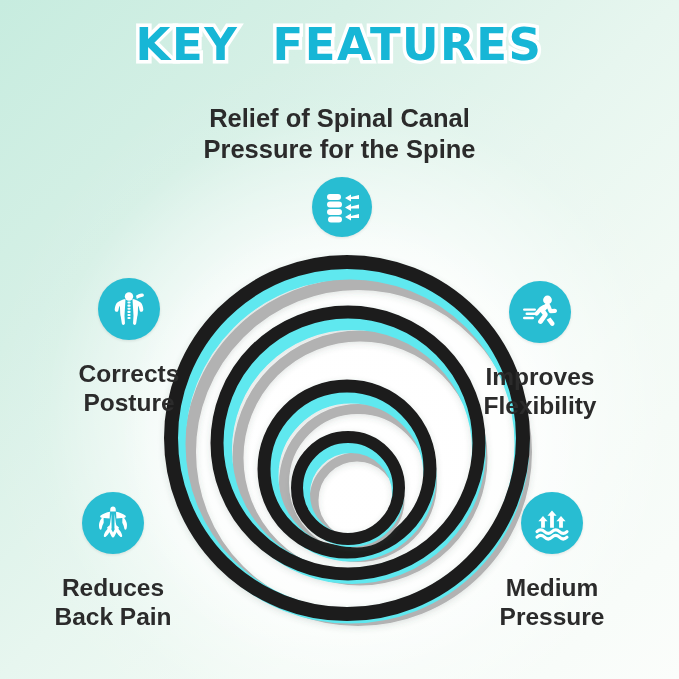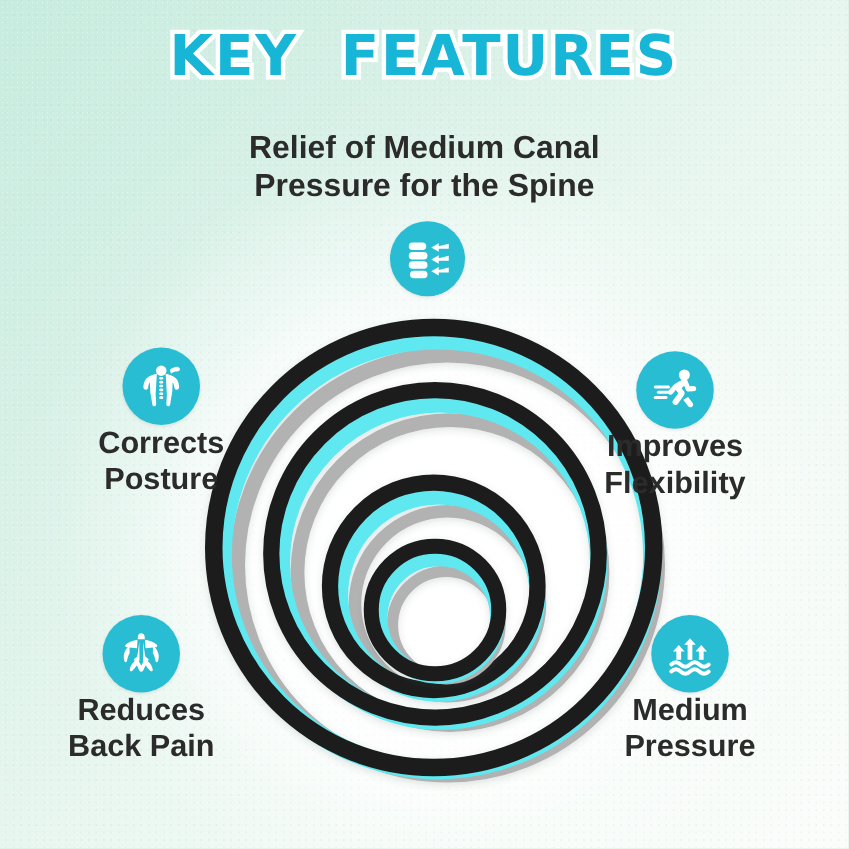--- a/index.html
+++ b/index.html
@@ -90,21 +90,21 @@
     border-radius: 50%;
     background: #28bdd2;
     margin: 0 auto;
     display: flex;
     align-items: center;
     justify-content: center;
     box-shadow: 0 1px 3px rgba(0,0,0,.10);
   }
   .badge svg { display: block; }
   .flabel {
-    margin-top: 1px;
+    margin-top: 20px;
     font-size: 24.5px;
     font-weight: 700;
     line-height: 1.18;
     color: #2b2b2b;
     white-space: pre-line;
   }
 
   
   #f-spine      { left: 227px;  top: 177px; }
   #f-spine .badge { width: 60px; height: 60px; }
@@ -155,21 +155,21 @@
 
     <g filter="url(#softshadow)">
       <circle cx="357" cy="500" r="43" fill="none" stroke="#b2b2b2" stroke-width="9"></circle>
       <circle cx="351" cy="494" r="47" fill="none" stroke="#5fe8ef" stroke-width="12"></circle>
       <circle cx="348" cy="488" r="51" fill="none" stroke="#1c1c1c" stroke-width="12"></circle>
     </g>
   </svg>
 
   <div class="title">KEY  FEATURES</div>
 
-  <div class="headline">Relief of Medium Canal
+  <div class="headline">Relief of Spinal Canal
 Pressure for the Spine</div>
 
   <div class="feature" id="f-spine">
     <div class="badge">
       <svg width="42" height="42" viewBox="0 0 42 42">
         <g fill="#ffffff">
 
           <path d="M9 8 h8 a3 3 0 0 1 0 6 h-8 a3 3 0 0 1 0 -6 z M7 9 h3 v4 h-3 z"></path>
           <path d="M9 15.5 h9 a3 3 0 0 1 0 6 h-9 a3 3 0 0 1 0 -6 z M7 16.5 h3 v4 h-3 z"></path>
           <path d="M9 23 h9 a3 3 0 0 1 0 6 h-9 a3 3 0 0 1 0 -6 z M7 24 h3 v4 h-3 z"></path>

